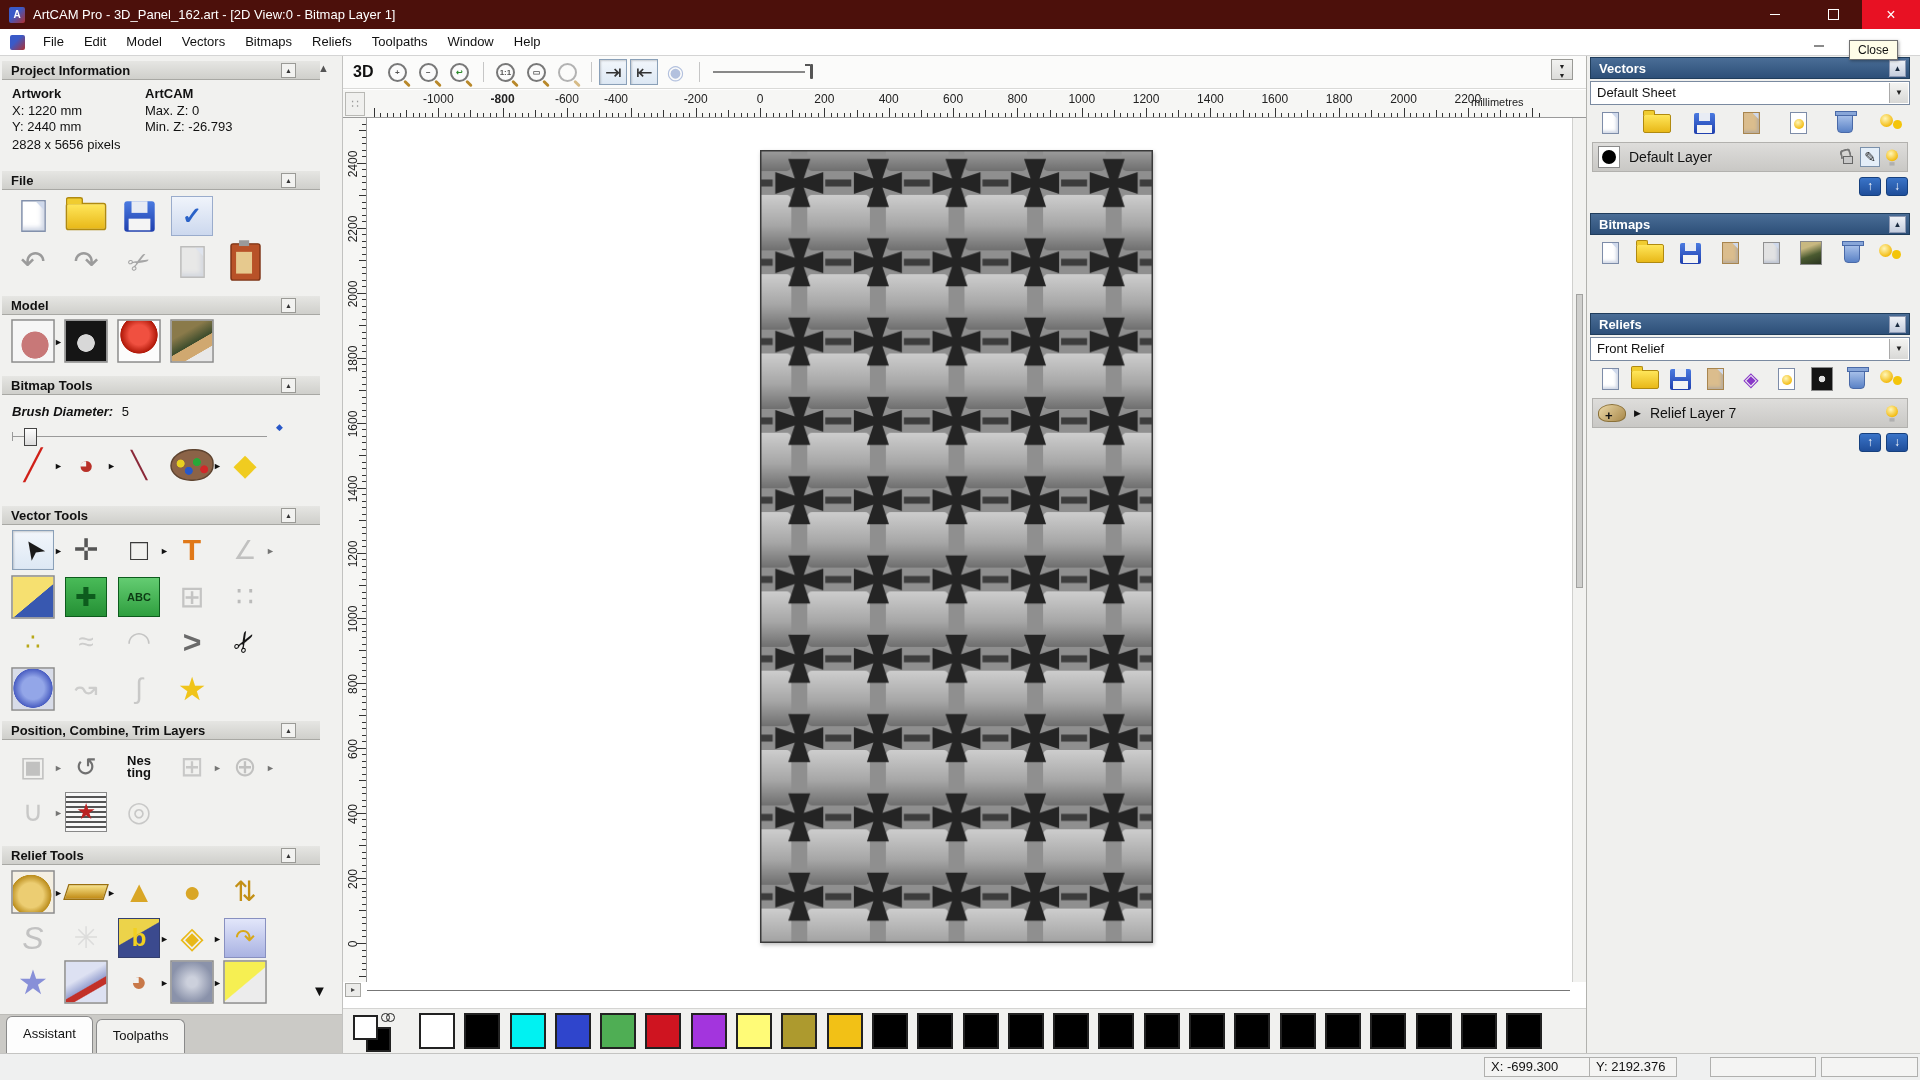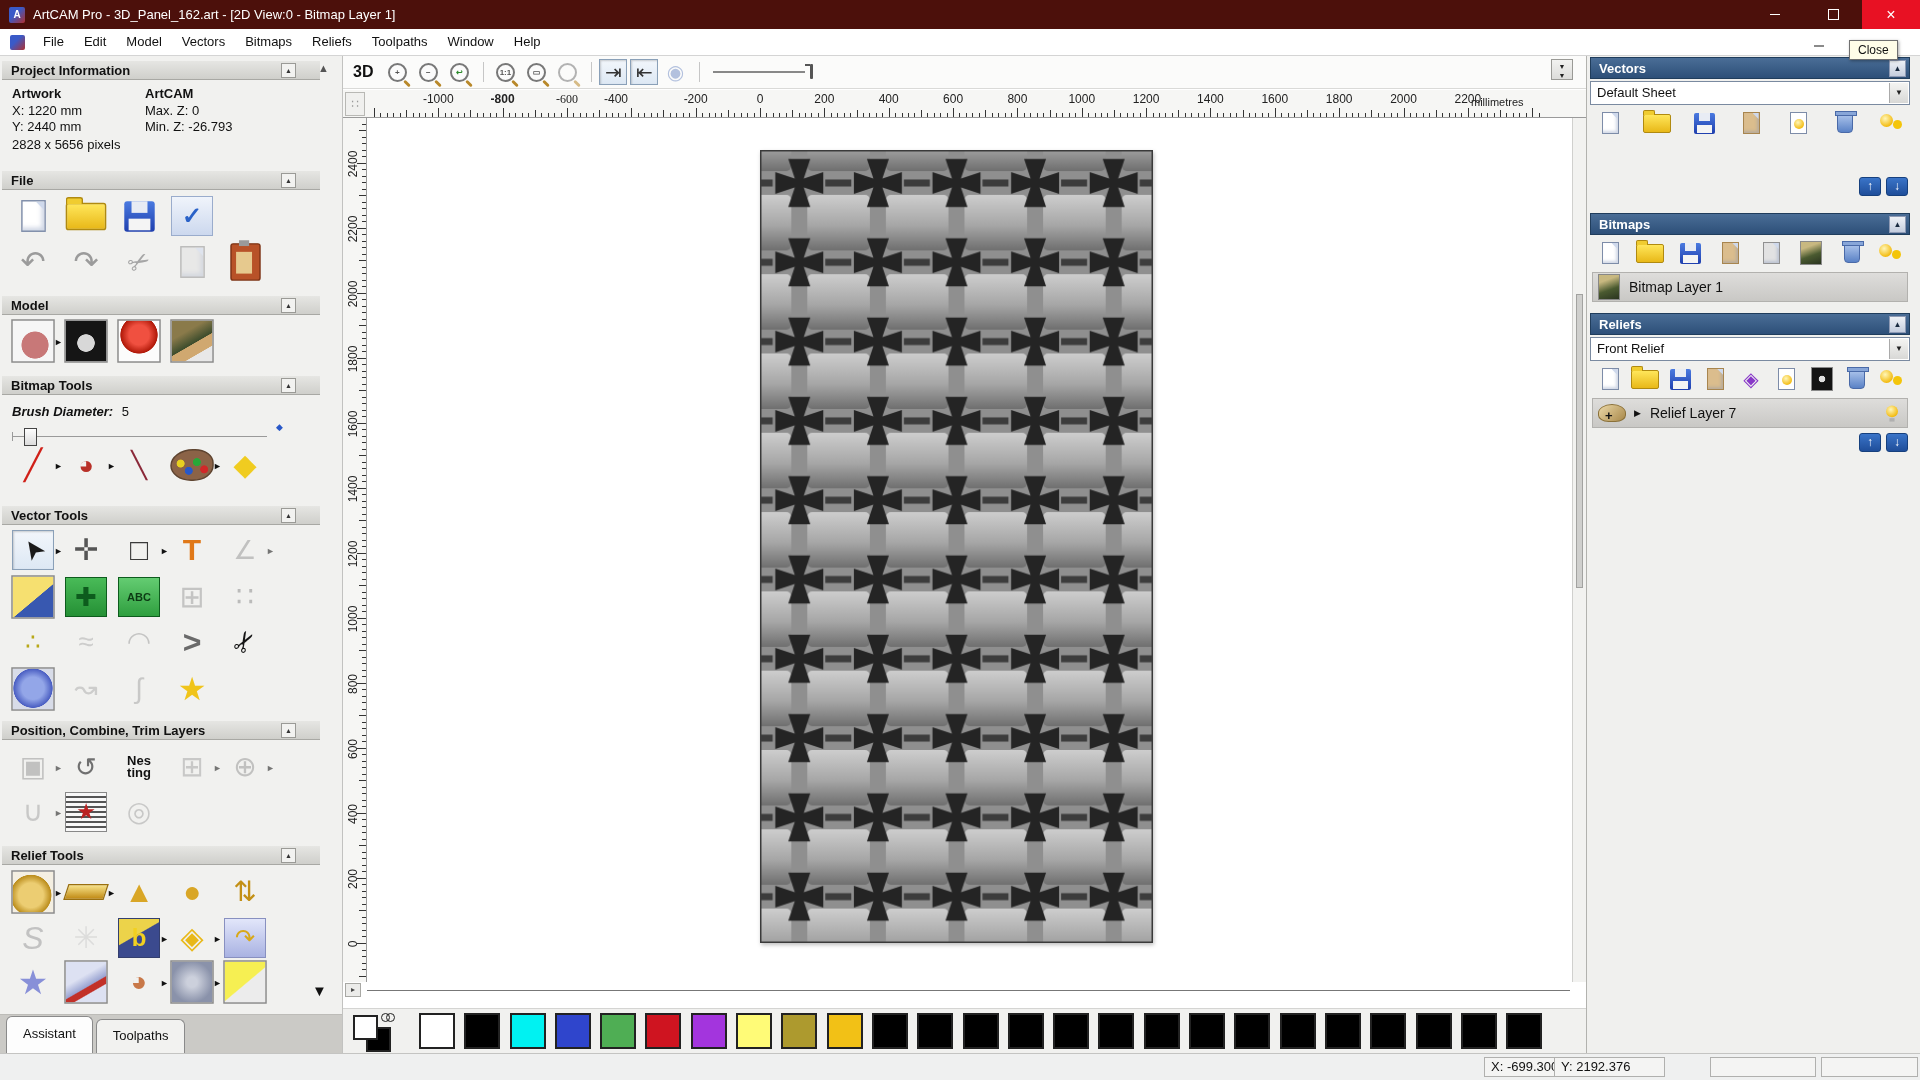--- a/index.html
+++ b/index.html
@@ -758,21 +758,21 @@
       <div class="htick" style="left: 1150.59px; height: 4px;"></div>
       <div class="htick" style="left: 1157.03px; height: 7px;"></div>
       <div class="htick" style="left: 1163.46px; height: 4px;"></div>
       <div class="htick" style="left: 1169.89px; height: 4px;"></div>
       <div class="htick" style="left: 1176.33px; height: 4px;"></div>
       <div class="htick" style="left: 1182.76px; height: 4px;"></div>
       <div class="htick" style="left: 1189.2px; height: 9px;"></div>
       <div class="htick" style="left: 1195.63px; height: 4px;"></div>
       <div class="hlab" style="left: 75.25px;">-1000</div>
       <div class="hlab" style="left: 139.6px; font-weight: bold;">-800</div>
-      <div class="hlab" style="left: 203.95px; font-family: Liberation Serif, serif;">-600</div>
+      <div class="hlab" style="left: 203.95px;">-600</div>
       <div class="hlab" style="left: 253px;">-400</div>
       <div class="hlab" style="left: 332.65px;">-200</div>
       <div class="hlab" style="left: 397px;">0</div>
       <div class="hlab" style="left: 461.35px;">200</div>
       <div class="hlab" style="left: 525.7px;">400</div>
       <div class="hlab" style="left: 590.05px;">600</div>
       <div class="hlab" style="left: 654.4px;">800</div>
       <div class="hlab" style="left: 718.75px;">1000</div>
       <div class="hlab" style="left: 783.1px;">1200</div>
       <div class="hlab" style="left: 847.45px;">1400</div>
@@ -1030,20 +1030,33 @@
       <div class="tool sm">
         <span class="shp shape-pagebulb"></span>
       </div>
       <div class="tool sm">
         <span class="shp shape-trash"></span>
       </div>
       <div class="tool sm">
         <span class="shp shape-bulbs"></span>
       </div>
     </div>
+  <div class="lr" style="top:86px">
+    <span class="layer-swatch"></span>
+    <span class="ltxt">Default Layer</span>
+    <span class="lbtn">
+        <span class="icon-lock"></span>
+      </span>
+    <span class="lbtn pressed2">
+        <span class="peng">✎</span>
+      </span>
+    <span class="lbtn">
+        <span class="shp shape-bulb mini"></span>
+      </span>
+  </div>
   <div class="udwrap" style="top:121px">
     <div class="udbtn">↑</div>
     <div class="udbtn">↓</div>
   </div>
 
   <div class="rhdr" style="top:157px">
     <span>Bitmaps</span>
     <span class="rcol">▲</span>
   </div>
   <div class="irow" style="top:182px">
@@ -1065,24 +1078,20 @@
       <div class="tool sm">
         <span class="shp shape-img" style="background: linear-gradient(160deg, rgb(200, 184, 128) 25%, rgb(74, 90, 48) 60%, rgb(42, 52, 32));"></span>
       </div>
       <div class="tool sm">
         <span class="shp shape-trash"></span>
       </div>
       <div class="tool sm">
         <span class="shp shape-bulbs"></span>
       </div>
     </div>
-  <div class="lr" style="top:216px">
-    <span class="mona-thumb"></span>
-    <span class="ltxt">Bitmap Layer 1</span>
-  </div>
 
   <div class="rhdr" style="top:257px">
     <span>Reliefs</span>
     <span class="rcol">▲</span>
   </div>
   <div class="combo" style="top:281px">
     <span>Front Relief</span>
     <span class="arrow">▼</span>
   </div>
   <div class="irow" style="top:308px">
@@ -1126,16 +1135,16 @@
   </div>
   <div class="udwrap" style="top:377px">
     <div class="udbtn">↑</div>
     <div class="udbtn">↓</div>
   </div>
 
 </div>
 
 <div id="statusbar" class="abs">
   <div class="scell" style="left:1484px;width:106px">X: -699.300</div>
-  <div class="scell" style="left:1554px;width:111px">Y: 2192.376</div>
+  <div class="scell" style="left:1589px;width:88px">Y: 2192.376</div>
   <div class="scell" style="left:1710px;width:106px"></div>
   <div class="scell" style="left:1821px;width:97px"></div>
 </div>
 
 </body></html>

